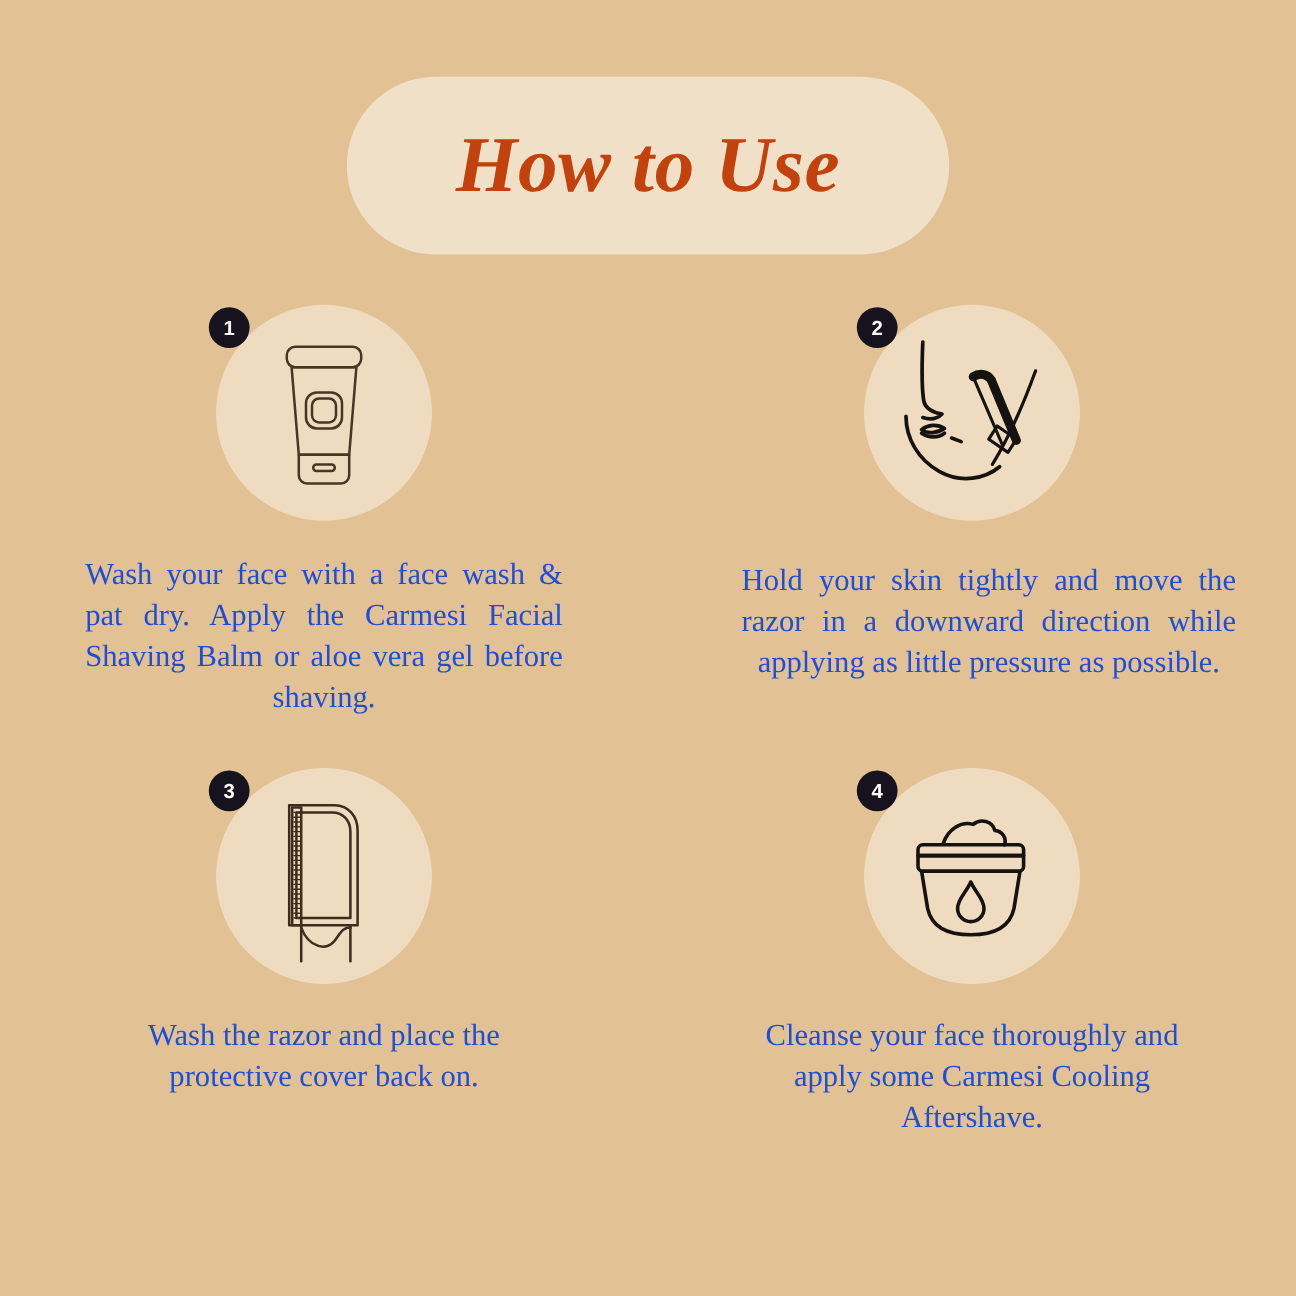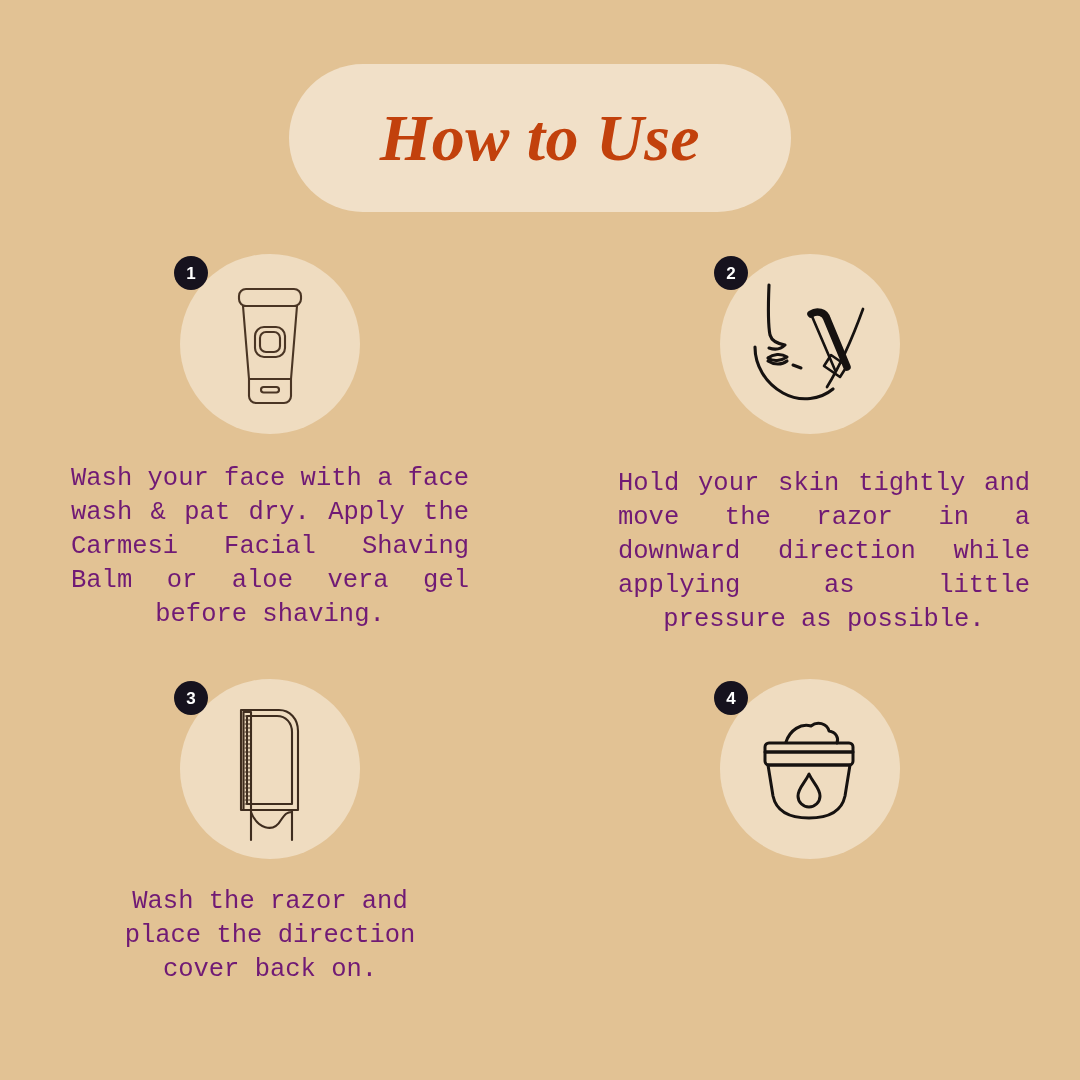--- a/index.html
+++ b/index.html
@@ -94,24 +94,24 @@
     font-size: 17px;
     font-weight: 700;
     display: flex;
     align-items: center;
     justify-content: center;
     z-index: 3;
     line-height: 1;
   }
 
   .step-caption {
-    color: #701a75;
+    color: #1d4ed8;
     font-size: 25.5px;
     line-height: 34px;
-    font-family: Liberation Mono, monospace;
+    font-family: Liberation Serif, serif;
     text-align: justify;
     text-align-last: center;
     -moz-text-align-last: center;
     margin-top: 20px;
   }
   .cap-w1 { width: 398px; }
   .cap-w2 { width: 412px; margin-left: 28px; }
   .cap-w3 { width: 360px; text-align: center; text-align-last: center; }
   .cap-w4 { width: 372px; text-align: center; text-align-last: center; }
 
@@ -221,21 +221,21 @@
               <path d="M50 110 H55"></path>
           </g>
 
           <path d="M56 116 V146"></path>
           <path d="M97 116 V146"></path>
 
           <path d="M56 118 C62 134 78 140 86 126 C90 120 92 118 97 118"></path>
         </svg>
       </div>
     </div>
-    <div class="step-caption cap-w3">Wash the razor and place the direction cover back on.</div>
+    <div class="step-caption cap-w3">Wash the razor and place the protective cover back on.</div>
   </div>
 
   <div class="step step-4 row2">
     <div class="icon-wrap">
       <div class="icon-disc"></div>
       <div class="badge">4</div>
       <div class="icon-art">
         <svg viewBox="0 0 150 150" fill="none" stroke="#161210" stroke-width="3" stroke-linecap="round" stroke-linejoin="round">
 
           <path d="M51 48 C55 36 66 29 76 32 C82 27 92 29 94 37 C101 38 104 44 102 49"></path>
@@ -243,15 +243,16 @@
           <path d="M34 49 H114 a4 4 0 0 1 4 4 v5 H30 v-5 a4 4 0 0 1 4 -4 Z"></path>
 
           <path d="M30 58 H118 v9 a4 4 0 0 1 -4 4 H34 a4 4 0 0 1 -4 -4 Z"></path>
 
           <path d="M33 71 H115 L110 102 C107 116 95 124 74 124 C53 124 41 116 38 102 Z"></path>
 
           <path d="M74 80 C70 89 63 94 63 102 a11 11 0 0 0 22 0 C85 94 78 89 74 80 Z"></path>
         </svg>
       </div>
     </div>
+    <div class="step-caption cap-w4">Cleanse your face thoroughly and apply some Carmesi Cooling Aftershave.</div>
   </div>
 
 </div>
 
 </body></html>

